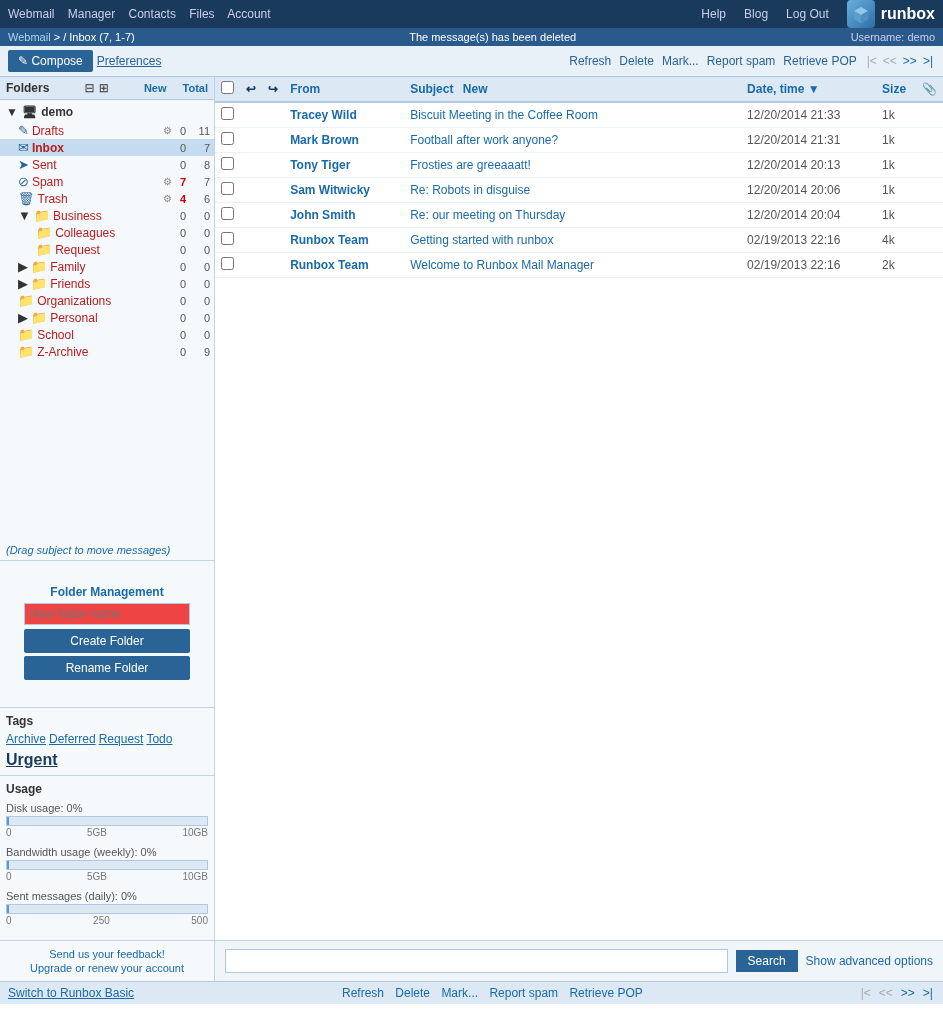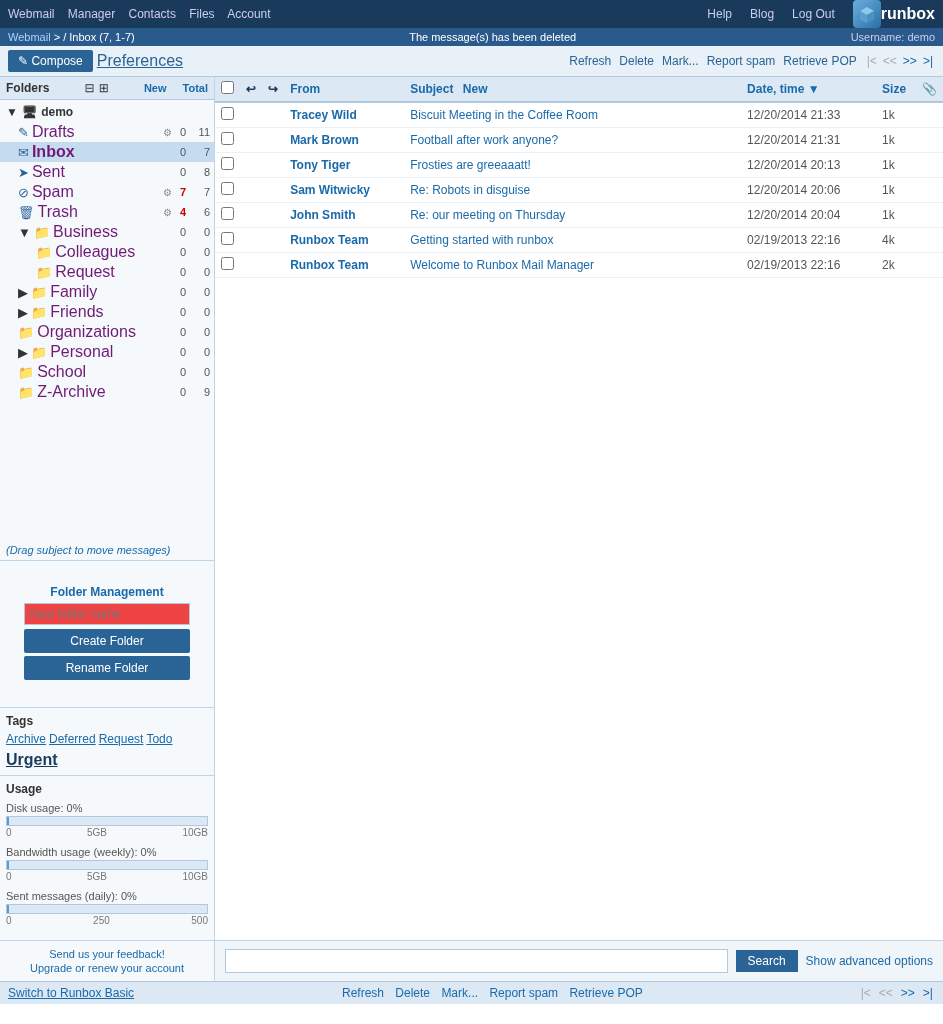--- a/index.html
+++ b/index.html
@@ -15,21 +15,21 @@
       padding: 4px 8px;
       height: 28px;
     }
     .top-nav-left a, .top-nav-right a {
       color: #cce;
       text-decoration: none;
       margin-right: 10px;
       font-size: 12px;
     }
     .top-nav-right { display: flex; align-items: center; gap: 8px; }
-    .runbox-logo { display: flex; align-items: center; color: #fff; font-size: 16px; font-weight: bold; }
+    .runbox-logo { display: flex; align-items: center; gap: 6px; color: #fff; font-size: 16px; font-weight: bold; }
     .logo-cube { width: 28px; height: 28px; background: linear-gradient(135deg, #6ab0de, #2c6ea6); border-radius: 4px; display: flex; align-items: center; justify-content: center; }
 
     
     .breadcrumb-bar {
       background: #2a5a8c;
       color: #fff;
       display: flex;
       justify-content: space-between;
       align-items: center;
       padding: 3px 8px;
@@ -55,21 +55,21 @@
       padding: 4px 10px;
       cursor: pointer;
       font-size: 12px;
       border-radius: 2px;
     }
     .toolbar .pref-btn {
       background: none;
       color: #2a6496;
       border: none;
       cursor: pointer;
-      font-size: 16px;
+      font-size: 12px;
       text-decoration: underline;
     }
     .toolbar-right { margin-left: auto; display: flex; align-items: center; gap: 8px; }
     .toolbar-right a { color: #2a6496; text-decoration: none; font-size: 12px; }
     .toolbar-right .pagination { display: flex; gap: 2px; align-items: center; font-size: 12px; color: #2a6496; }
 
     
     .main-layout {
       display: flex;
       height: calc(100vh - 120px);
@@ -104,21 +104,21 @@
     .folder-tree { padding: 2px 0; flex: 1; }
     .folder-item {
       display: flex;
       align-items: center;
       padding: 1px 4px;
       cursor: pointer;
       white-space: nowrap;
     }
     .folder-item.selected { background: #c5dcf0; }
     .folder-item .icon { margin-right: 3px; font-size: 13px; }
-    .folder-item .name { flex: 1; color: #701a75; font-size: 16px; }
+    .folder-item .name { flex: 1; color: #b91c1c; font-size: 12px; }
     .folder-item .name.bold { font-weight: bold; }
     .folder-item .counts { display: flex; gap: 10px; font-size: 11px; color: #555; min-width: 30px; text-align: right; }
     .folder-item .count-new { min-width: 14px; text-align: right; }
     .folder-item .count-total { min-width: 14px; text-align: right; }
     .gear-icon { font-size: 10px; color: #888; margin-left: 2px; }
     .folder-root { font-weight: bold; color: #333; font-size: 12px; padding: 3px 6px; display: flex; align-items: center; }
 
     .drag-hint { color: #1a6aaa; font-size: 11px; padding: 4px 6px; font-style: italic; }
 
     

